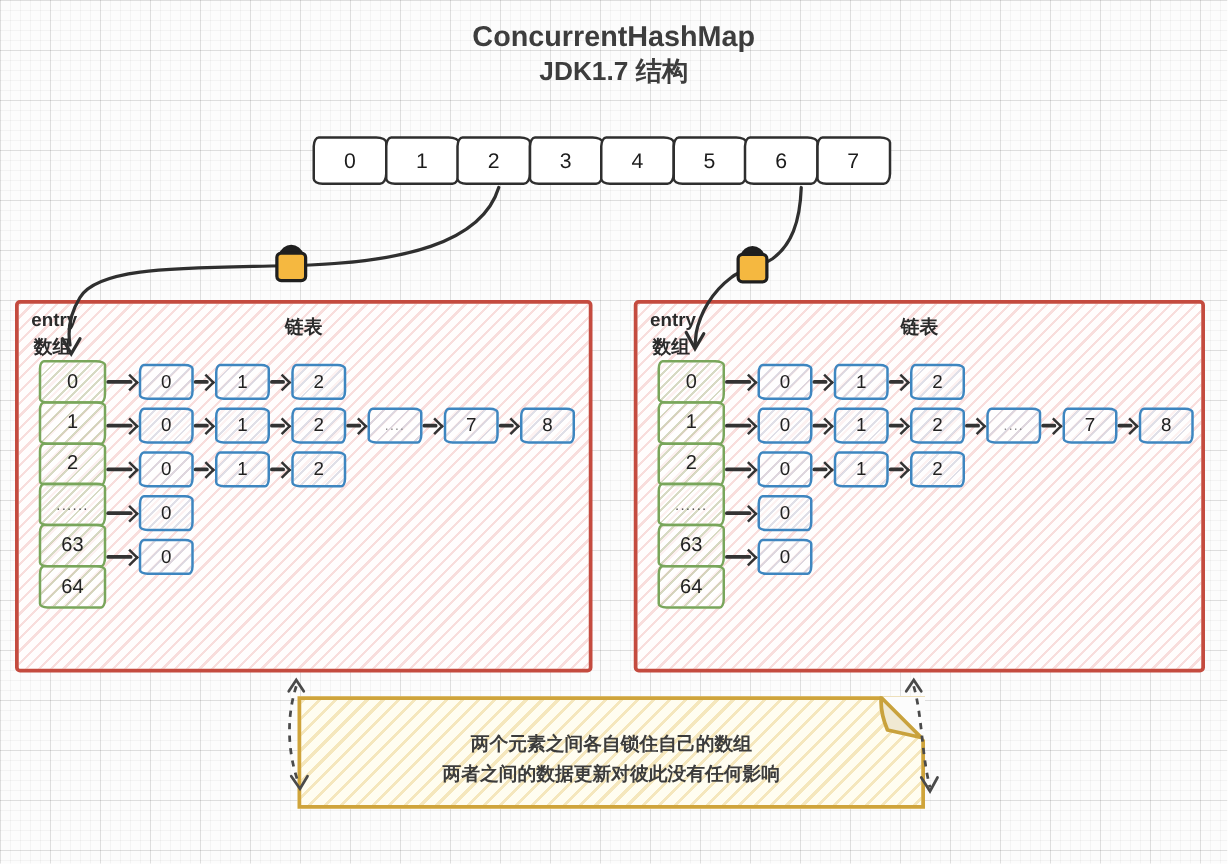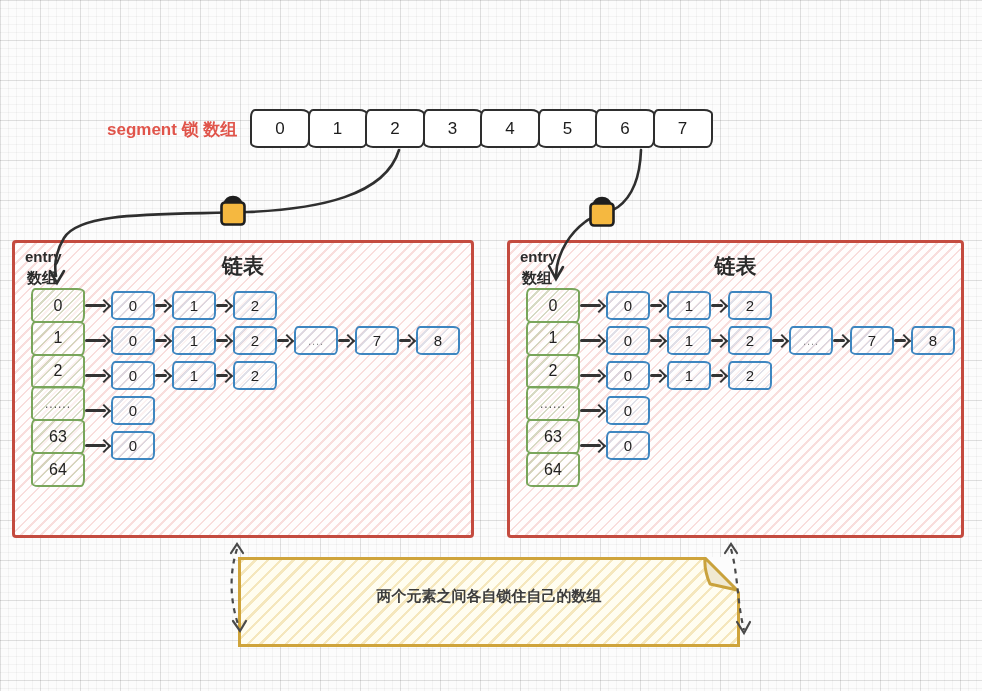--- a/index.html
+++ b/index.html
@@ -34,21 +34,21 @@
   
   .panel {
     position:absolute; top:240px; height:298px; border:3.2px solid #c44b3f; border-radius:4px;
     background-color:#fffdfd; z-index:1;
     background-image:repeating-linear-gradient(135deg, rgba(225,110,105,0.22) 0 1.8px, transparent 1.8px 7px);
   }
   #panel-0 { left:12px;  width:462px; }
   #panel-1 { left:507px; width:457px; }
   .entry-label { position:absolute; left:10px; top:3px; font-size:15px; font-weight:bold; color:#2b2b2b; line-height:21px; }
   .entry-label .l2 { padding-left:2px; }
-  .list-label { position:absolute; top:9px; left:0; width:100%; text-align:center; font-size:21px; font-weight:bold; color:#2b2b2b; }
+  .list-label { position:absolute; top:9px; left:0; width:100%; text-align:center; font-size:15px; font-weight:bold; color:#2b2b2b; }
 
   
   .array-col { position:absolute; left:16px; top:45px; width:54px; }
   .acell {
     width:54px; height:35px; border:2.2px solid #79a65b;
     display:flex; align-items:center; justify-content:center;
     font-size:16px; color:#222; background-color:rgba(255,255,255,0.55);
     background-image:
       repeating-linear-gradient(135deg, rgba(122,170,92,0.28) 0 1.6px, transparent 1.6px 7px),
       repeating-linear-gradient(135deg, rgba(230,130,125,0.14) 0 1.6px, transparent 1.6px 7px);
@@ -88,22 +88,25 @@
     background-image:repeating-linear-gradient(135deg, rgba(222,180,70,0.30) 0 2.4px, transparent 2.4px 9px);
   }
   #note .ntext { padding-top:24px; text-align:center; font-size:15px; font-weight:bold; color:#3c3c3c; line-height:24px; }
   #note .fold { position:absolute; top:-3px; right:-3px; }
 </style>
 </head>
 <body>
 
 <div id="canvas">
 
-
-  <div class="seg-label">segment 锁 数组</div>
+  <div class="title">
+    <div class="t1">ConcurrentHashMap</div>
+    <div class="t2">JDK1.7 结构</div>
+  </div>
+
   <div id="segment-array">
       <div class="scell">0</div>
       <div class="scell">1</div>
       <div class="scell">2</div>
       <div class="scell">3</div>
       <div class="scell">4</div>
       <div class="scell">5</div>
       <div class="scell">6</div>
       <div class="scell">7</div>
     </div>
@@ -242,16 +245,17 @@
       </div>
     </div>
 
   <div id="note">
     <svg class="fold" width="40" height="40">
       <polygon points="5,0 40,0 40,35" fill="#fcfcfc"></polygon>
       <path d="M5,1 L37,33 L10,27 Q4,13 5,1 Z" fill="#f0e9d2" stroke="#c9a23c" stroke-width="3" stroke-linejoin="round"></path>
     </svg>
     <div class="ntext">
       <div>两个元素之间各自锁住自己的数组</div>
+      <div>两者之间的数据更新对彼此没有任何影响</div>
     </div>
   </div>
 
 </div>
 
 </body></html>

